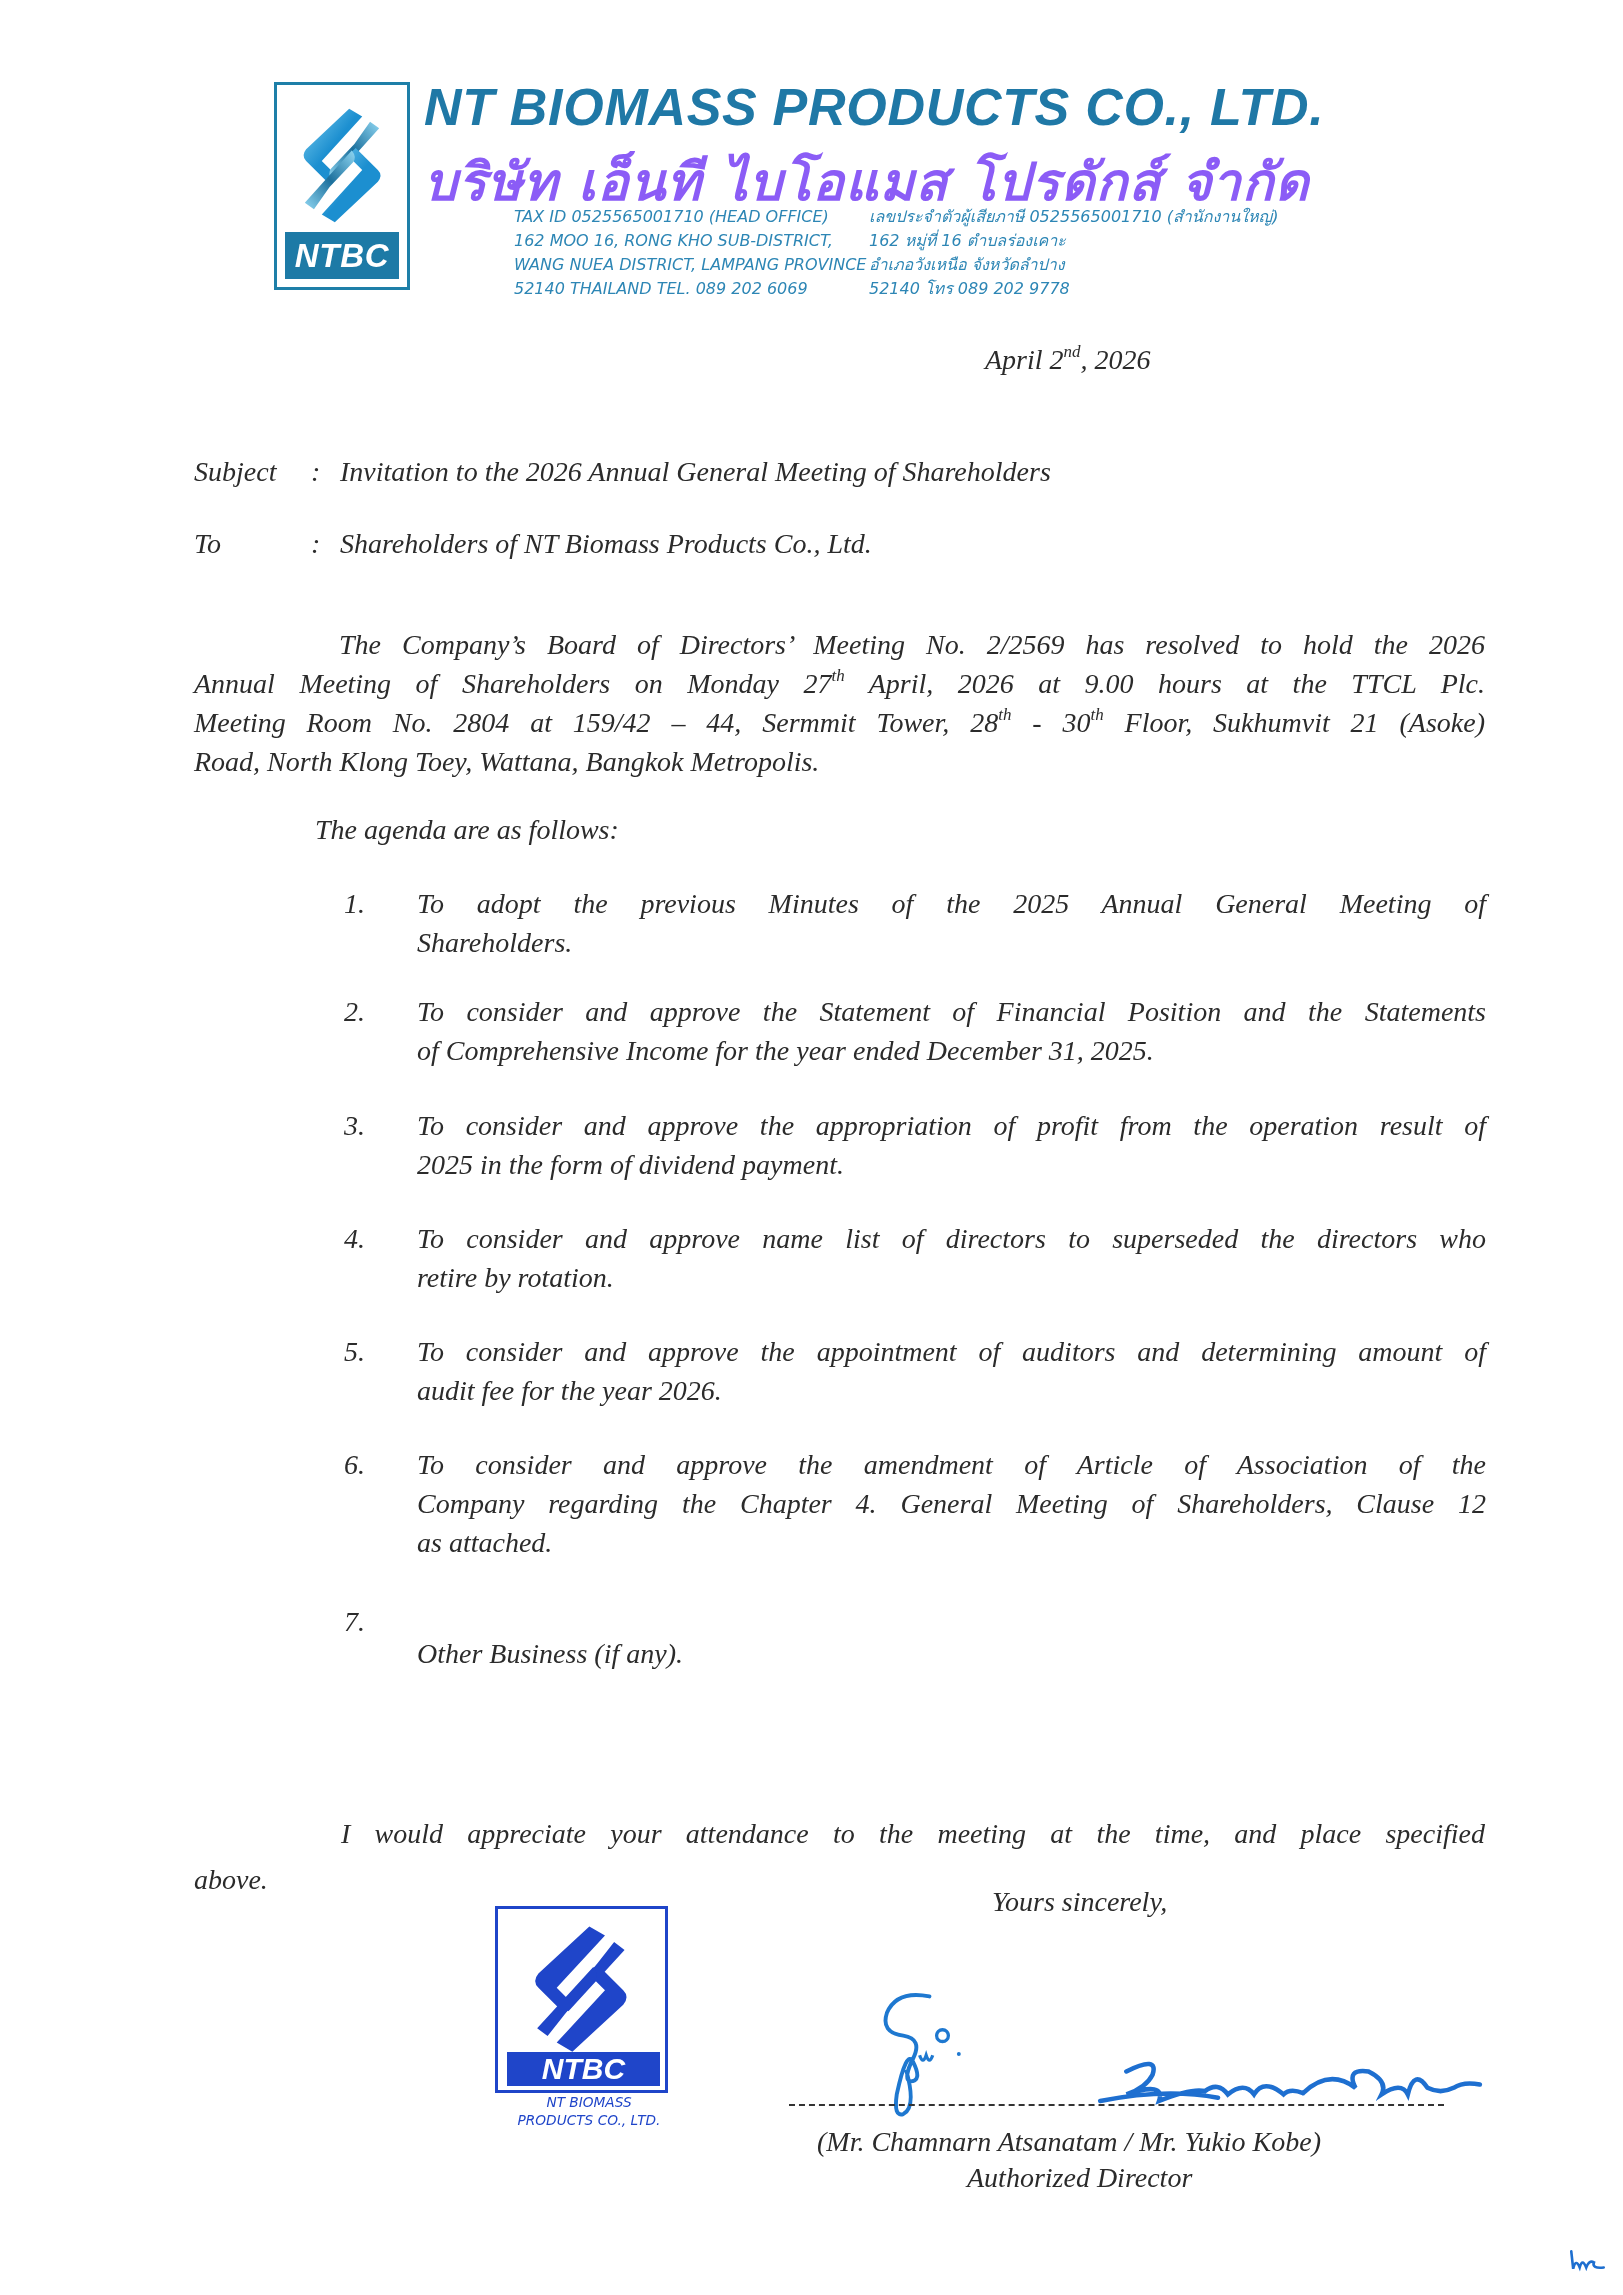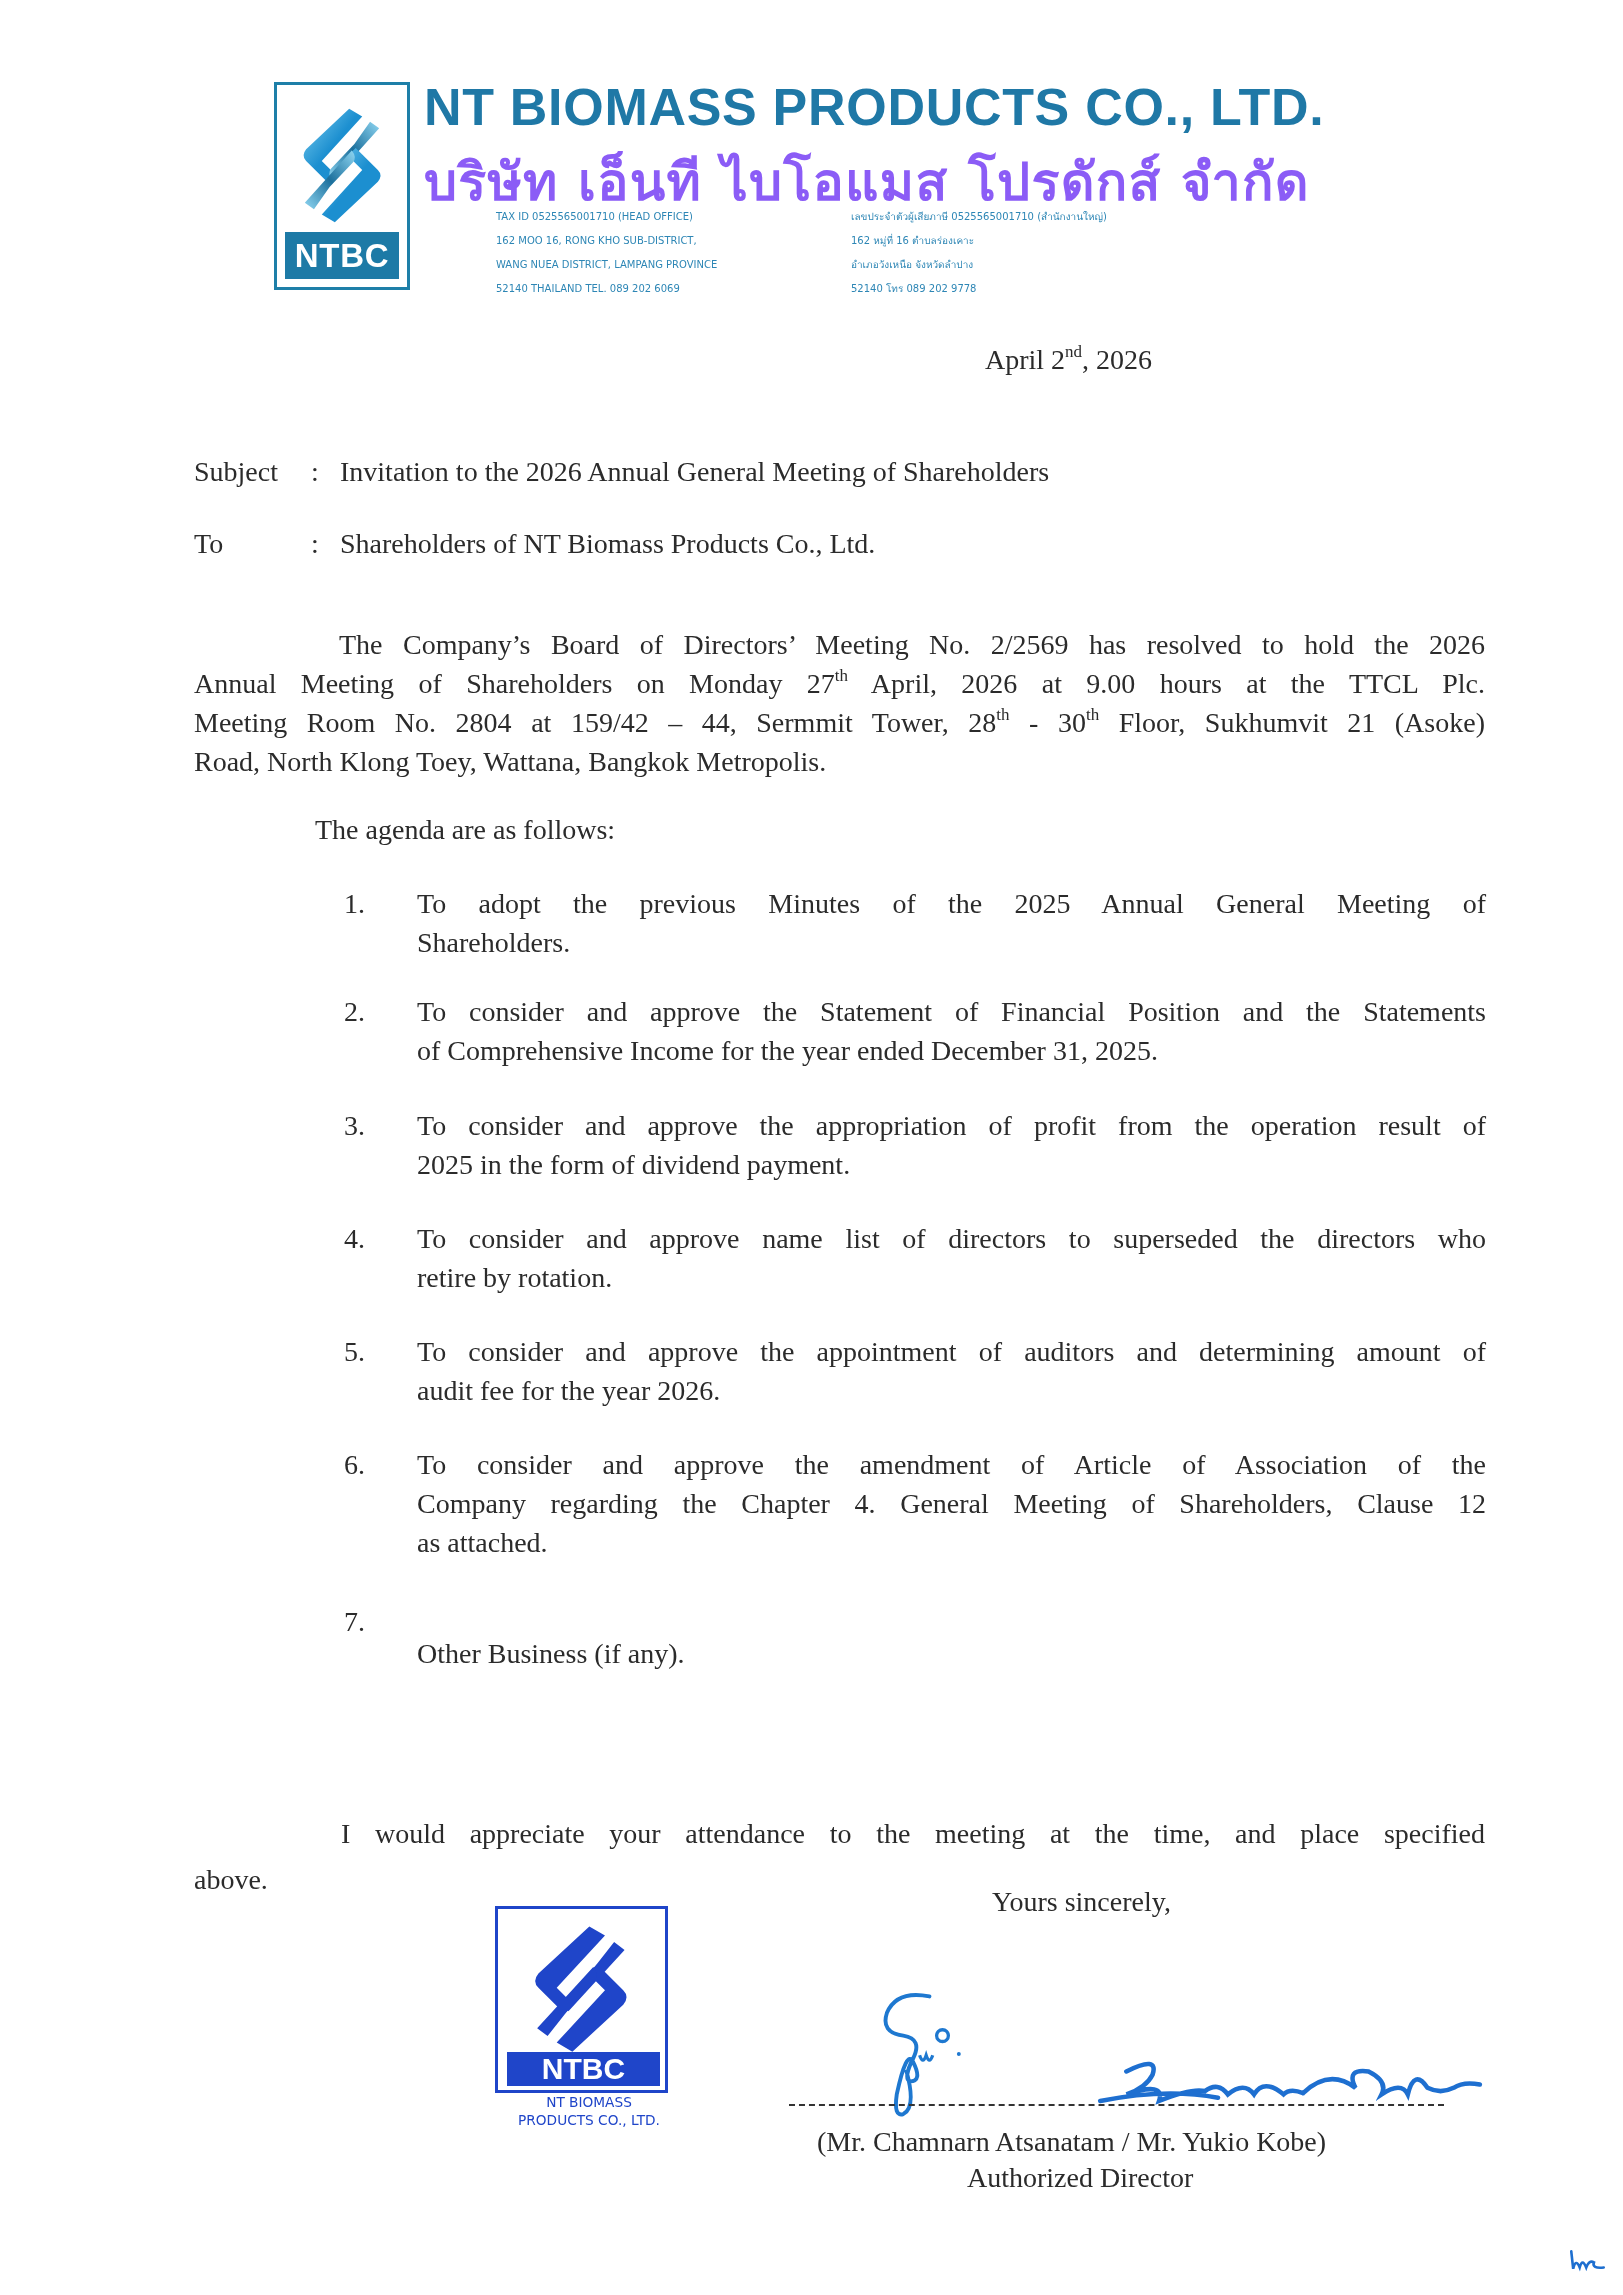--- a/index.html
+++ b/index.html
@@ -1,31 +1,31 @@
 <!DOCTYPE html>
 <html style="font-size:10.5px"><head>
 <meta charset="utf-8">
 <style>
   html, body { margin: 0; padding: 0; background: #ffffff; }
   body { width: 1623px; height: 2295px; position: relative; overflow: hidden;
          font-family: "Liberation Serif", "DejaVu Serif", serif; color: #2b2b2b; }
-  .abs { position: absolute; }
+  .abs { position: absolute; font-style: italic; }
 
   
   .logo-box { left: 274px; top: 82px; width: 136px; height: 208px;
               border: 3.3px solid #1e7fa8; box-sizing: border-box; background: #fff; }
   .logo-box svg { position: absolute; left: 11.8px; top: 11.8px; }
   .logo-ntbc { position: absolute; left: 7.9px; right: 7.9px; bottom: 7.9px; height: 47px;
                background: #1d7aa6; color: #fff; font-family: "Liberation Sans", sans-serif;
                font-weight: bold; font-size: 33px; text-align: center; line-height: 47px; letter-spacing: 0.7px; }
   .co-title-en { left: 424px; top: 77px; font-family: "Liberation Sans", "DejaVu Sans", sans-serif;
                  font-weight: bold; font-size: 52px; color: #1f78a6; letter-spacing: 0.7px; white-space: nowrap; }
   .co-title-th { left: 424px; top: 140px; font-family: "DejaVu Sans", sans-serif;
                  font-weight: bold; font-size: 52px; color: #8b5cf6; white-space: nowrap; letter-spacing: 1.3px; }
-  .addr { font-family: "DejaVu Sans", sans-serif; font-size: 10px; color: #2d86b5; line-height: 24px; white-space: nowrap; }
+  .addr { font-family: "DejaVu Sans", sans-serif; font-size: 16px; color: #2d86b5; line-height: 24px; white-space: nowrap; margin-left: 18px; }
   .addr-en { left: 496px; top: 205px; }
   .addr-th { left: 851px; top: 205px; }
 
   
   .txt { font-size: 28px; line-height: 39px; color: #2b2b2b; white-space: nowrap; }
   sup { font-size: 17px; line-height: 0; vertical-align: 11.8px; }
   .date { left: 985px; top: 340px; }
   .lbl { left: 194px; }
   .colon { left: 311px; }
   .val { left: 340px; }

